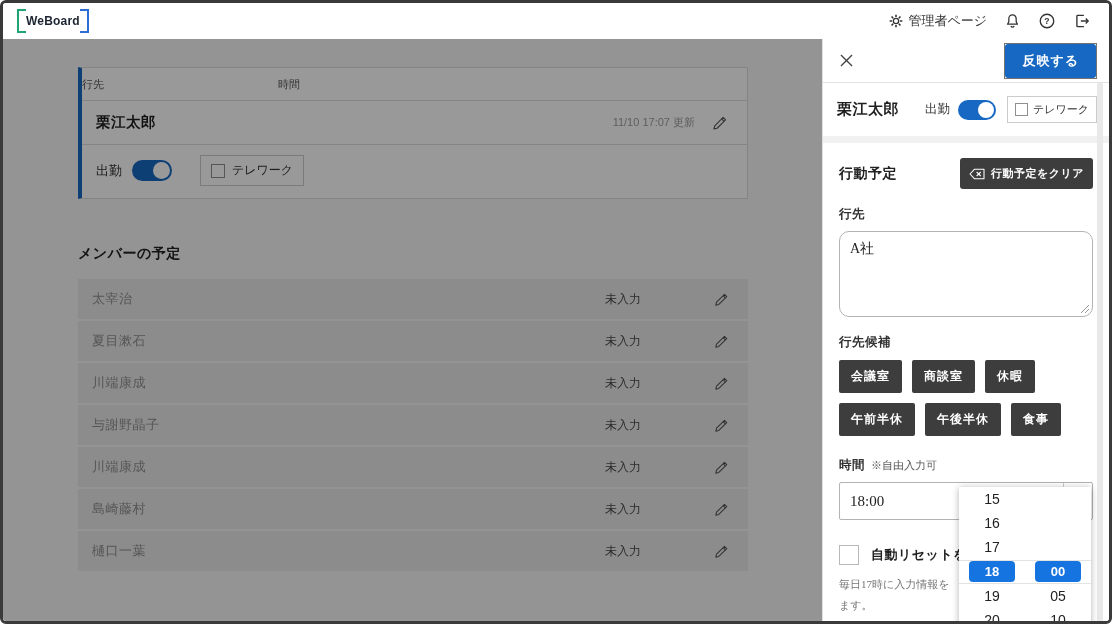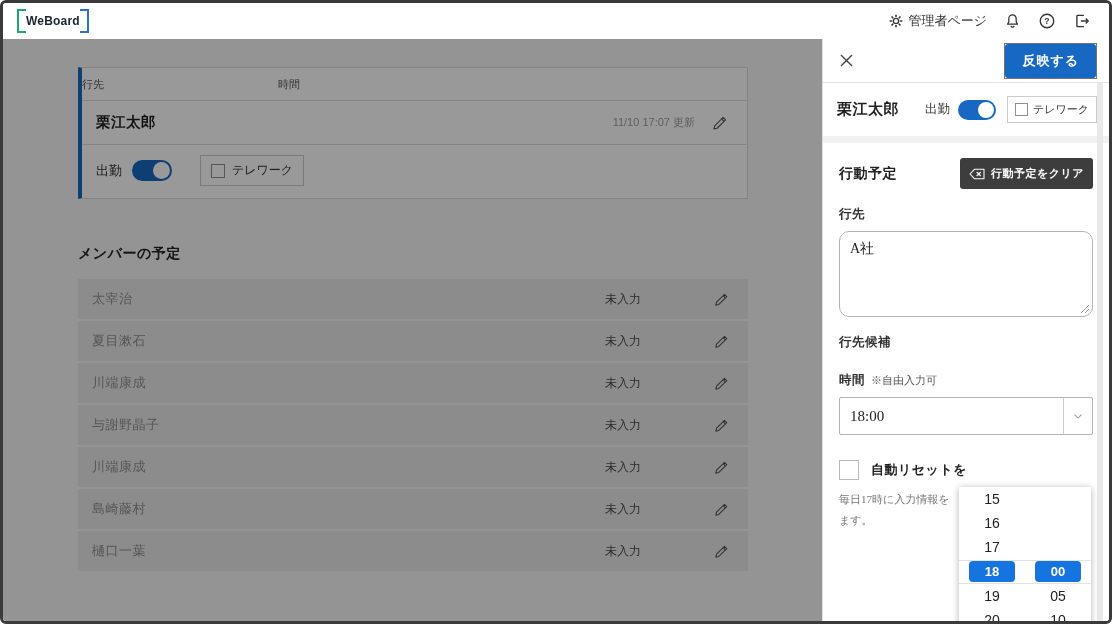--- a/index.html
+++ b/index.html
@@ -326,20 +326,28 @@
           <span>A社</span>
           <span class="resize-corner">
             <svg width="10" height="10" viewBox="0 0 10 10">
               <line x1="9" y1="1" x2="1" y2="9" stroke="#999" stroke-width="1"></line>
               <line x1="9" y1="5" x2="5" y2="9" stroke="#999" stroke-width="1"></line>
             </svg>
           </span>
         </div>
 
         <div class="field-label">行先候補</div>
+        <div class="chips">
+          <button class="chip">会議室</button>
+          <button class="chip">商談室</button>
+          <button class="chip">休暇</button>
+          <button class="chip">午前半休</button>
+          <button class="chip">午後半休</button>
+          <button class="chip">食事</button>
+        </div>
 
         <div class="time-label-row">
           <span class="field-label" style="margin-top:0">時間</span>
           <span class="time-note">※自由入力可</span>
         </div>
         <div class="time-select">
           <span class="time-value">18:00</span>
           <span class="select-arrow-zone">
             <span>
               <svg width="14" height="14" viewBox="0 0 24 24">

